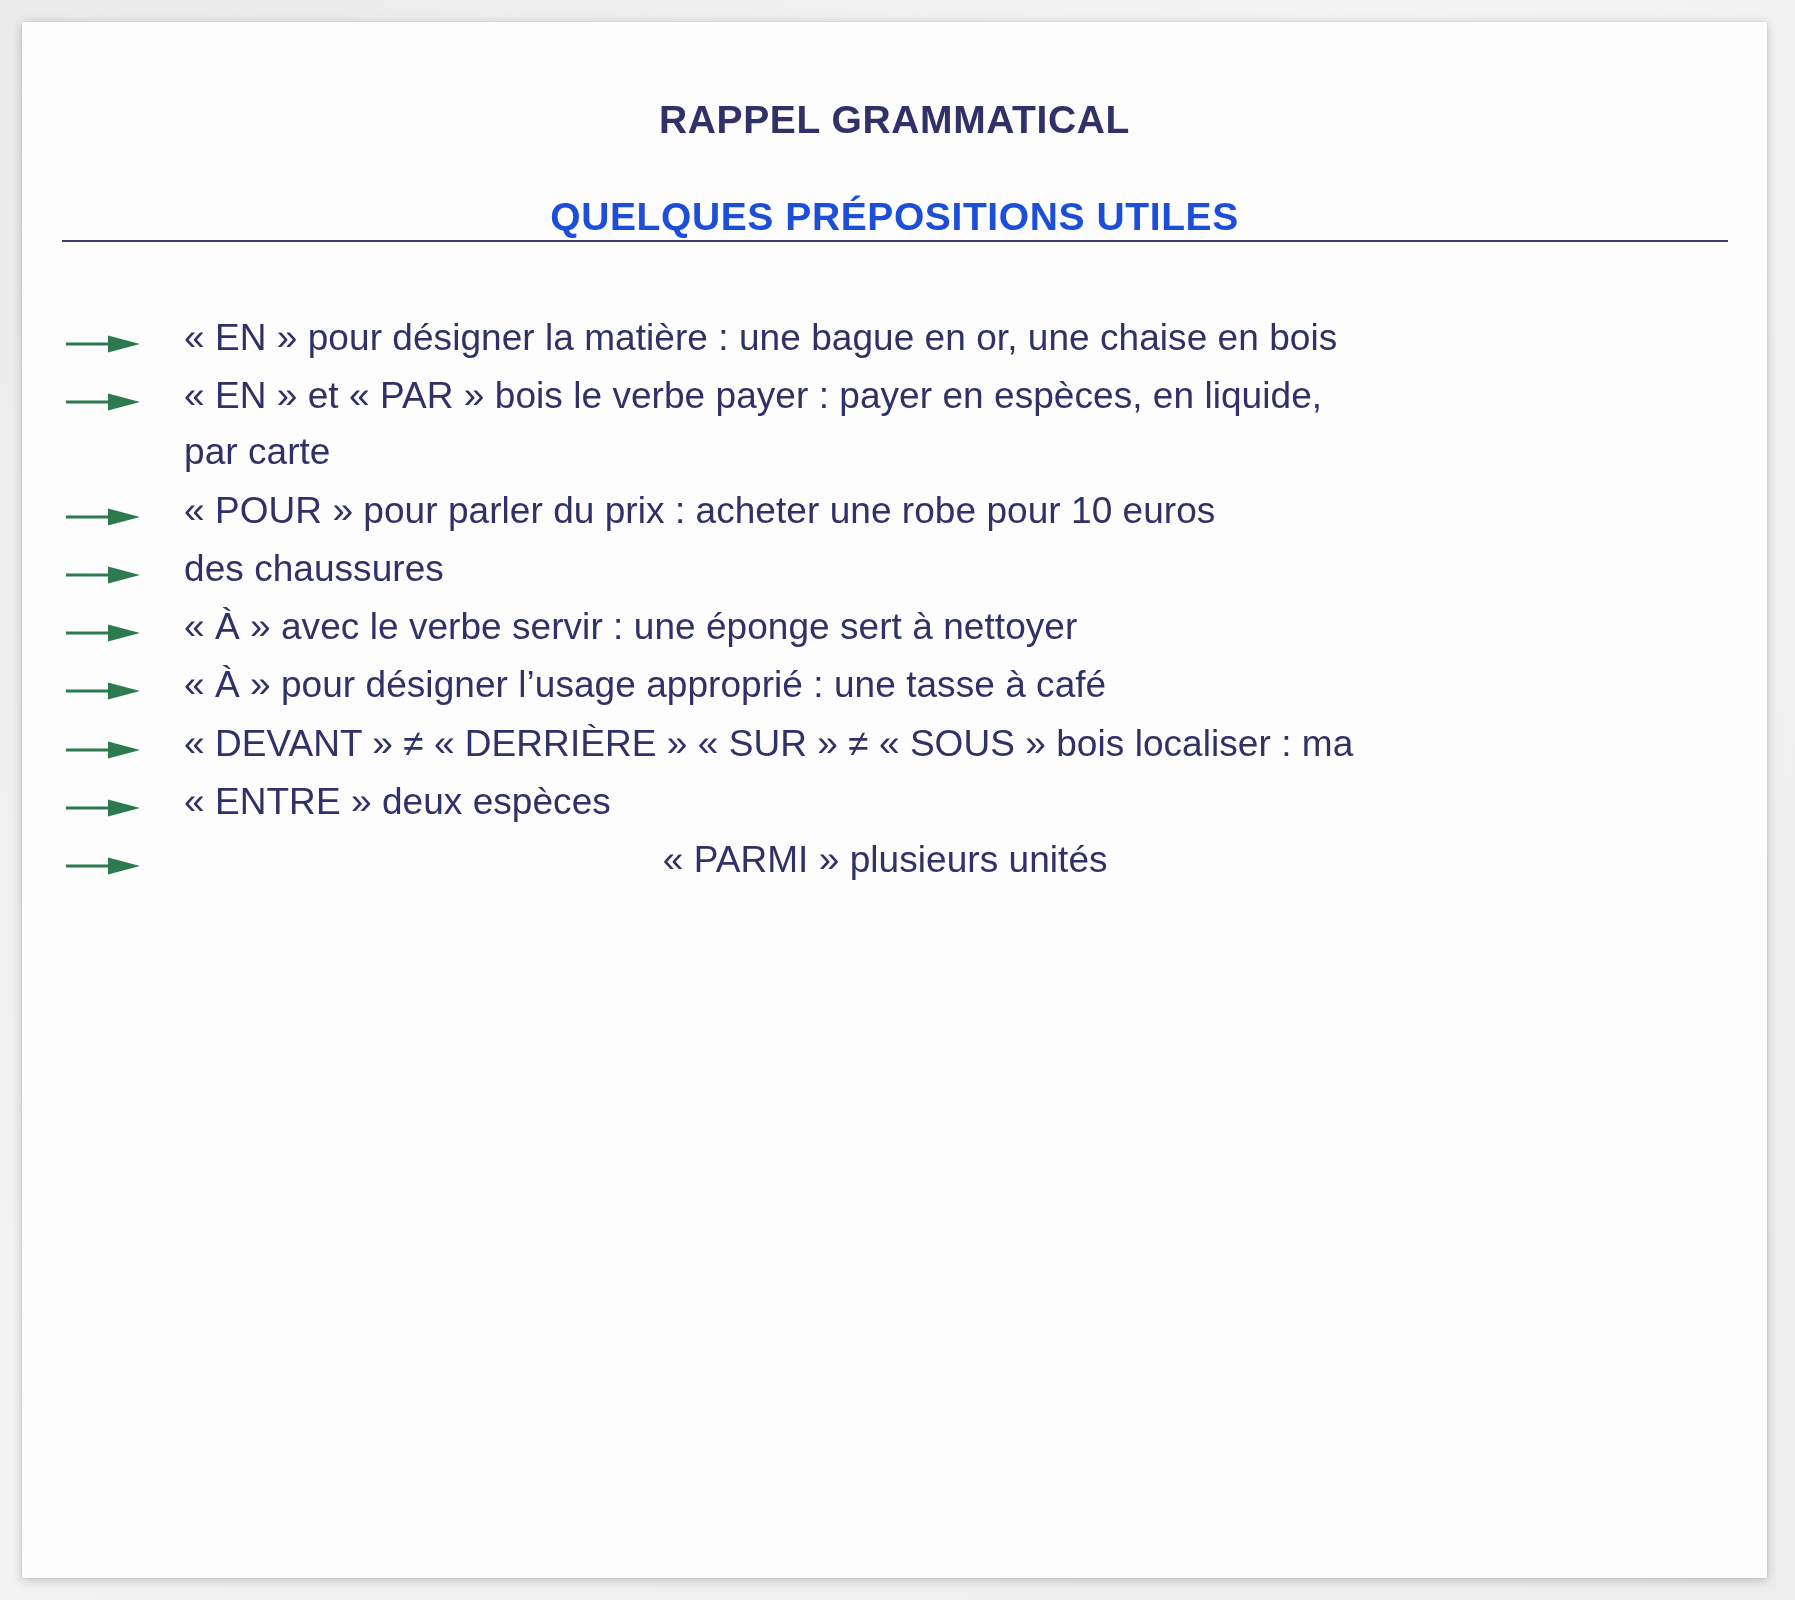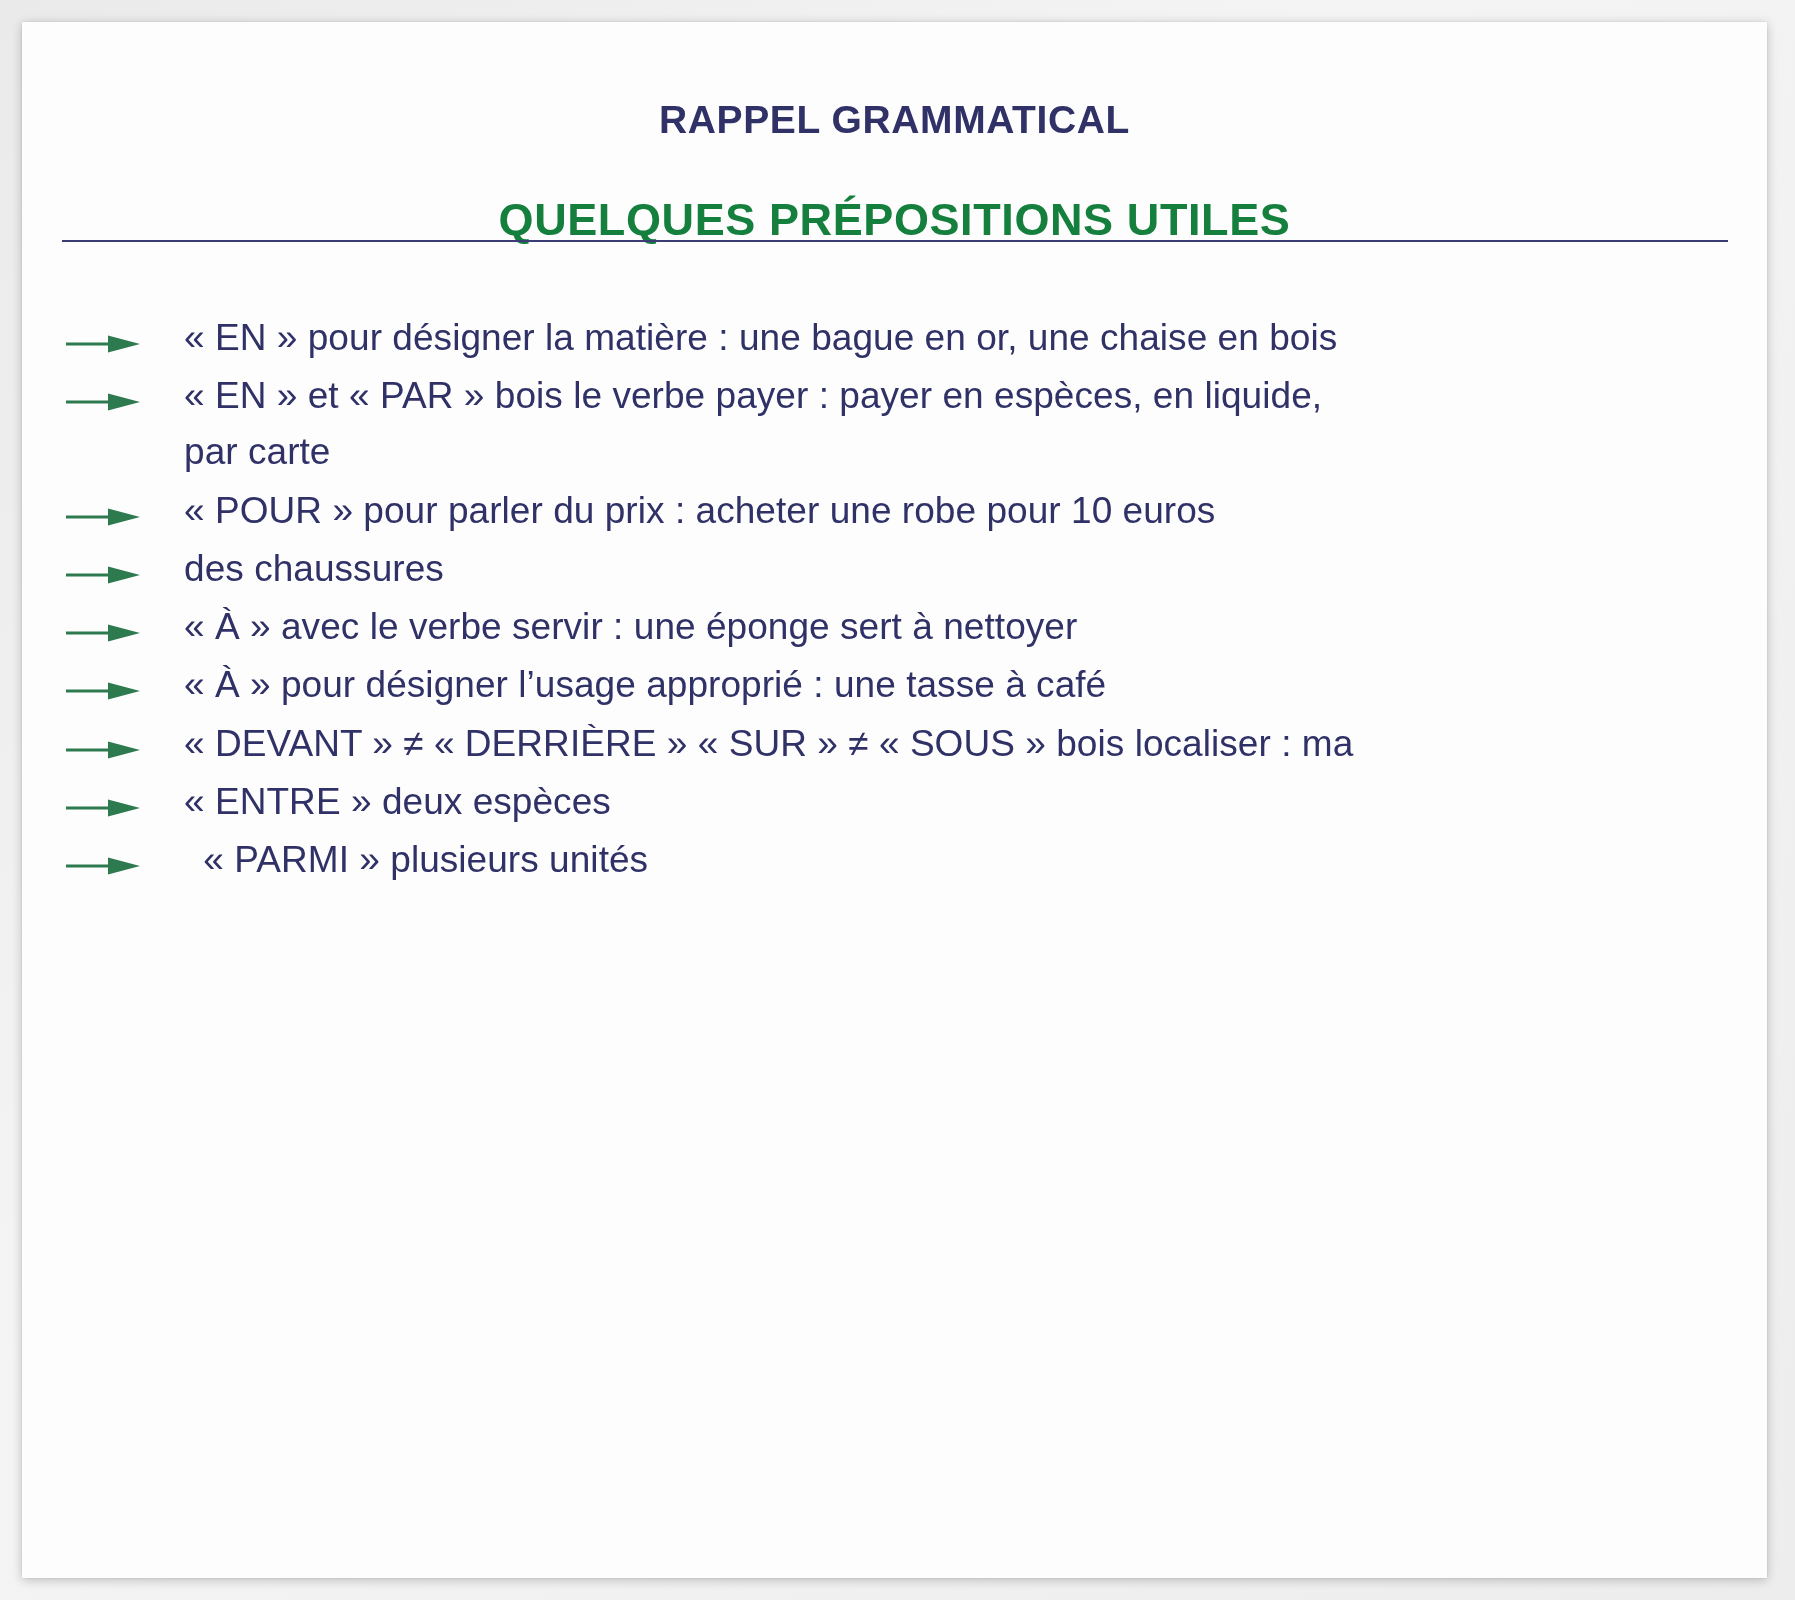--- a/index.html
+++ b/index.html
@@ -48,24 +48,24 @@
   .title {
     font-size: 39px;
     font-weight: bold;
     letter-spacing: 0.6px;
     color: #2f3167;
     line-height: 1.0;
     margin: 0;
     padding: 0;
   }
   .subtitle {
-    font-size: 45px;
+    font-size: 39px;
     font-weight: bold;
     letter-spacing: 0.6px;
-    color: #15803d;
+    color: #1d4ed8;
     line-height: 1.0;
     margin: 0;
     padding-top: 58px;
   }
 
   
   .divider {
     position: absolute;
     left: 40px;
     top: 218px;
@@ -113,20 +113,21 @@
     line-height: 1.52;
     letter-spacing: 0.05px;
     white-space: pre;
   }
   .prep-line.wrapped {
     padding-left: 0;
   }
 
   .prep-item.extra-indent .prep-line {
     padding-left: 9px;
+    text-align: center;
   }
 </style>
 </head>
 <body>
 
 <div class="page-shadow-wrap">
   <div class="card">
     <div class="card-inner">
 
       <div class="heading-block">

